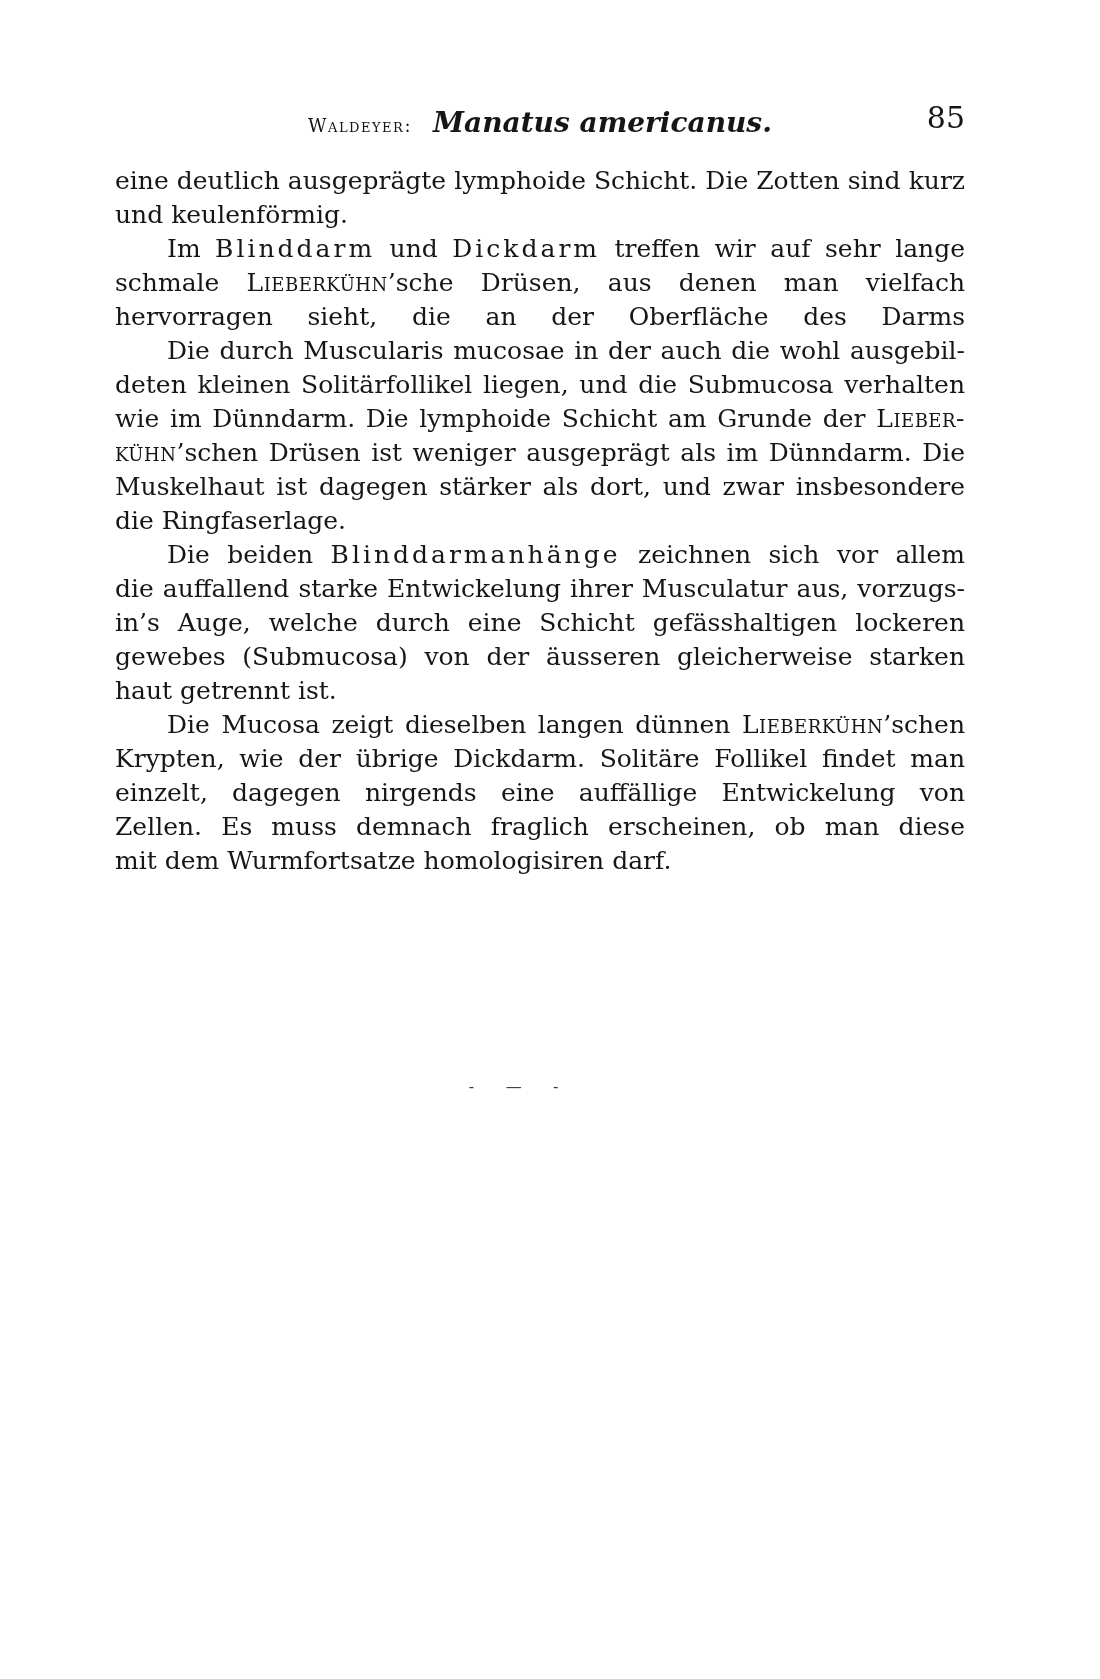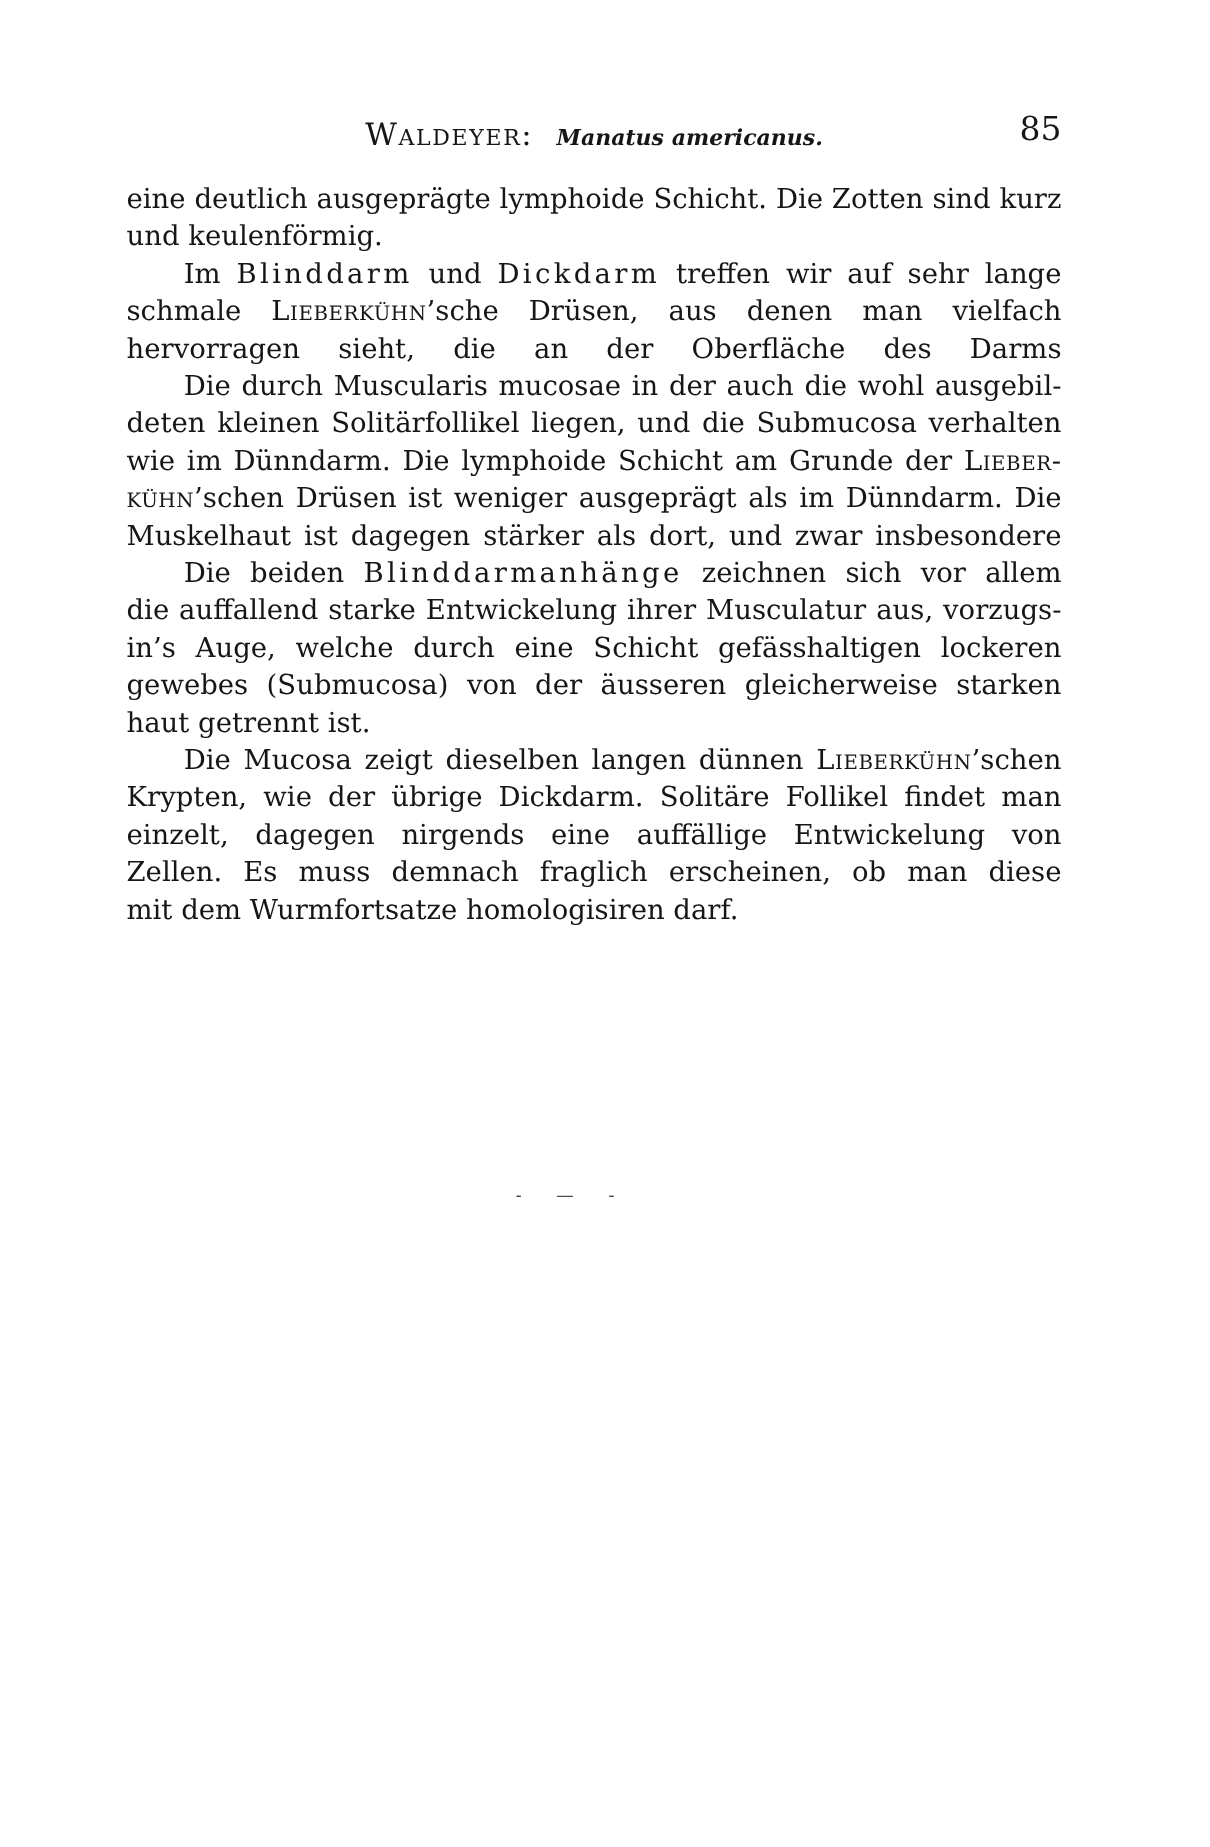--- a/index.html
+++ b/index.html
@@ -28,26 +28,26 @@
     position: absolute;
     left: 0;
     right: 0;
     top: 4px;
     text-align: center;
     white-space: nowrap;
   }
   .author {
     font-variant: small-caps;
     letter-spacing: 1.5px;
-    font-size: 28px;
+    font-size: 18px;
   }
   .work-title {
     font-style: italic;
     font-weight: bold;
-    font-size: 20px;
+    font-size: 28px;
     margin-left: 16px;
   }
   .pagenum {
     position: absolute;
     right: 0;
     top: -2px;
     font-size: 30px;
     margin-left: 44px;
   }
   
@@ -111,20 +111,21 @@
       <div class="line"><span class="n">eine deutlich ausgeprägte lymphoide Schicht.  Die Zotten sind kurz</span></div>
       <div class="line last"><span class="n">und keulenförmig.</span></div>
       <div class="line indent"><span class="n">Im </span><span class="sp">Blinddarm</span><span class="n"> und </span><span class="sp">Dickdarm</span><span class="n"> treffen wir auf sehr lange</span></div>
       <div class="line"><span class="n">schmale </span><span class="sc">Lieberkühn</span><span class="n">’sche Drüsen, aus denen man vielfach Schleimpfröpfe</span></div>
       <div class="line"><span class="n">hervorragen sieht, die an der Oberfläche des Darms untereinander</span></div>
       <div class="line indent"><span class="n">Die durch Muscularis mucosae in der auch die wohl ausgebil-</span></div>
       <div class="line"><span class="n">deten kleinen Solitärfollikel liegen, und die Submucosa verhalten sich,</span></div>
       <div class="line"><span class="n">wie im Dünndarm.  Die lymphoide Schicht am Grunde der </span><span class="sc">Lieber-</span></div>
       <div class="line"><span class="sc">kühn</span><span class="n">’schen Drüsen ist weniger ausgeprägt als im Dünndarm.  Die</span></div>
       <div class="line"><span class="n">Muskelhaut ist dagegen stärker als dort, und zwar insbesondere wieder</span></div>
+      <div class="line last"><span class="n">die Ringfaserlage.</span></div>
       <div class="line indent"><span class="n">Die beiden </span><span class="sp">Blinddarmanhänge</span><span class="n"> zeichnen sich vor allem durch</span></div>
       <div class="line"><span class="n">die auffallend starke Entwickelung ihrer Musculatur aus, vorzugs-</span></div>
       <div class="line"><span class="n">in’s Auge, welche durch eine Schicht gefässhaltigen lockeren Binde-</span></div>
       <div class="line"><span class="n">gewebes (Submucosa) von der äusseren gleicherweise starken Muskel-</span></div>
       <div class="line last"><span class="n">haut getrennt ist.</span></div>
       <div class="line indent"><span class="n">Die Mucosa zeigt dieselben langen dünnen </span><span class="sc">Lieberkühn</span><span class="n">’schen</span></div>
       <div class="line"><span class="n">Krypten, wie der übrige Dickdarm.  Solitäre Follikel findet man ver-</span></div>
       <div class="line"><span class="n">einzelt, dagegen nirgends eine auffällige Entwickelung von lymphoiden</span></div>
       <div class="line"><span class="n">Zellen.  Es muss demnach fraglich erscheinen, ob man diese Anhänge</span></div>
       <div class="line last"><span class="n">mit dem Wurmfortsatze homologisiren darf.</span></div>

